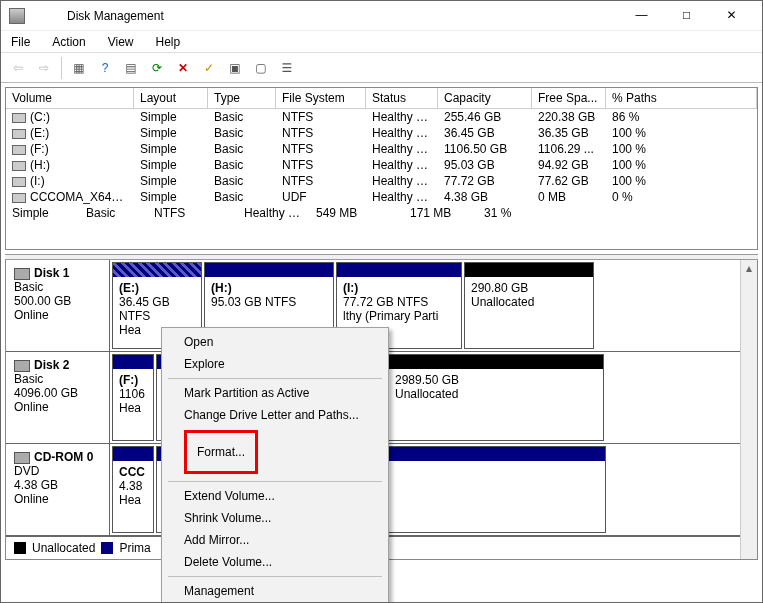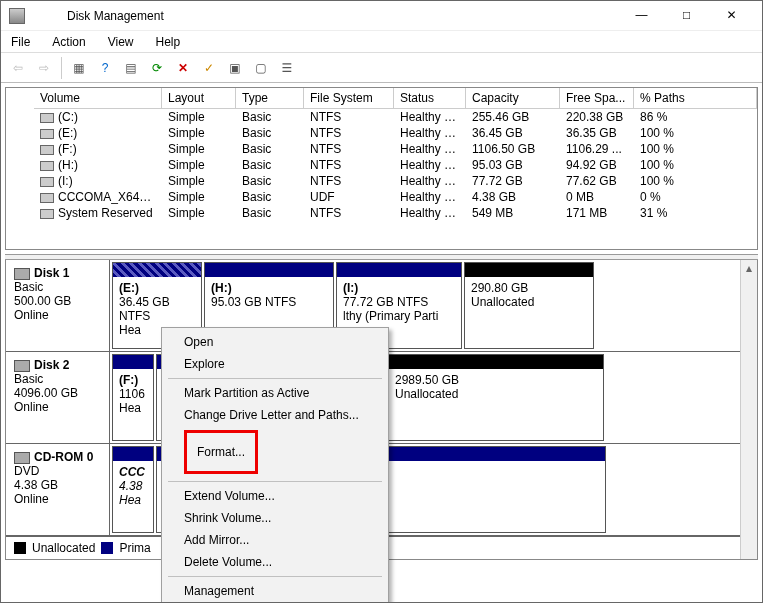--- a/index.html
+++ b/index.html
@@ -11,21 +11,21 @@
 .titlebar .winbtn { width: 45px; height: 29px; text-align: center; line-height: 29px; font-family: sans-serif; }
 
 .menubar { height: 22px; display:flex; align-items:center; padding: 0 6px; gap: 14px; border-bottom:1px solid #ddd; }
 .menubar span { padding: 2px 4px; text-align: center; }
 
 .toolbar { height: 30px; display:flex; align-items:center; padding: 2px 6px; gap:4px; border-bottom:1px solid #bbb; }
 .toolbar .tb { width: 22px; height:22px; border:1px solid transparent; display:flex; align-items:center; justify-content:center; color:#555; font-size:12px;}
 .toolbar .tb.sep { width:1px; background:#ccc; margin:0 2px; border:none;}
 .toolbar .tb.disabled { color:#bbb; }
 
-.vol-grid { border:1px solid #888; margin:4px;padding-left:28px; }
+.vol-grid { border:1px solid #888; margin:4px; }
 .vol-head { display:flex; background:#fff; }
 .vol-head .hc { border-right:1px solid #ccc; border-bottom:1px solid #ccc; padding:3px 6px; background:#fff; position:relative;}
 .colVol{width:128px}.colLay{width:74px}.colType{width:68px}.colFS{width:90px}.colStat{width:72px}.colCap{width:94px}.colFree{width:74px}.colPct{width:94px}
 .vol-body { height:140px; overflow:hidden; background:#fff;}
 .vrow { display:flex; }
 .vrow .vc { padding:1px 6px; white-space:nowrap; overflow:hidden; text-overflow:ellipsis;}
 .vrow .drv-icon{display:inline-block;width:14px;height:10px;background:#ccc;border:1px solid #666;margin-right:4px;vertical-align:middle;}
 .hsplit{height:6px;background:#f0f0f0;border-top:1px solid #999;border-bottom:1px solid #999;margin:0 4px;}
 
 .diskpane { margin:0 4px; height:300px; overflow:hidden; position:relative; border:1px solid #888; border-top:none;}
@@ -150,21 +150,20 @@
         <div class="vc colVol"><span class="drv-icon"></span><span>CCCOMA_X64FRE...</span></div>
         <div class="vc colLay">Simple</div>
         <div class="vc colType">Basic</div>
         <div class="vc colFS">UDF</div>
         <div class="vc colStat">Healthy (P...</div>
         <div class="vc colCap">4.38 GB</div>
         <div class="vc colFree">0 MB</div>
         <div class="vc colPct">0 %</div>
       </div>
       <div class="vrow">
-        <div class="vc colVol"><span class="drv-icon"></span><span>System Reserved</span></div>
         <div class="vc colLay">Simple</div>
         <div class="vc colType">Basic</div>
         <div class="vc colFS">NTFS</div>
         <div class="vc colStat">Healthy (S...</div>
         <div class="vc colCap">549 MB</div>
         <div class="vc colFree">171 MB</div>
         <div class="vc colPct">31 %</div>
       </div>
     </div>
 </div>
@@ -210,21 +209,21 @@
           </div>
           <div class="part" style="width: 216px;">
             <div class="pbar black"></div>
             <div class="pbody"><span>2989.50 GB</span><br><span>Unallocated</span></div>
           </div>
         </div>
       </div>
       <div class="diskrow">
         <div class="diskinfo"><span class="dicon"></span><b>CD-ROM 0</b><br><span>DVD</span><br><span>4.38 GB</span><br><span>Online</span></div>
         <div class="partarea">
-          <div class="part" style="width: 42px; font-style: italic;">
+          <div class="part" style="width: 42px;">
             <div class="pbar"></div>
             <div class="pbody"><b>CCC</b><br><span>4.38</span><br><span>Hea</span></div>
           </div>
           <div class="part" style="width: 450px;">
             <div class="pbar"></div>
             <div class="pbody"></div>
           </div>
         </div>
       </div>
     </div>

